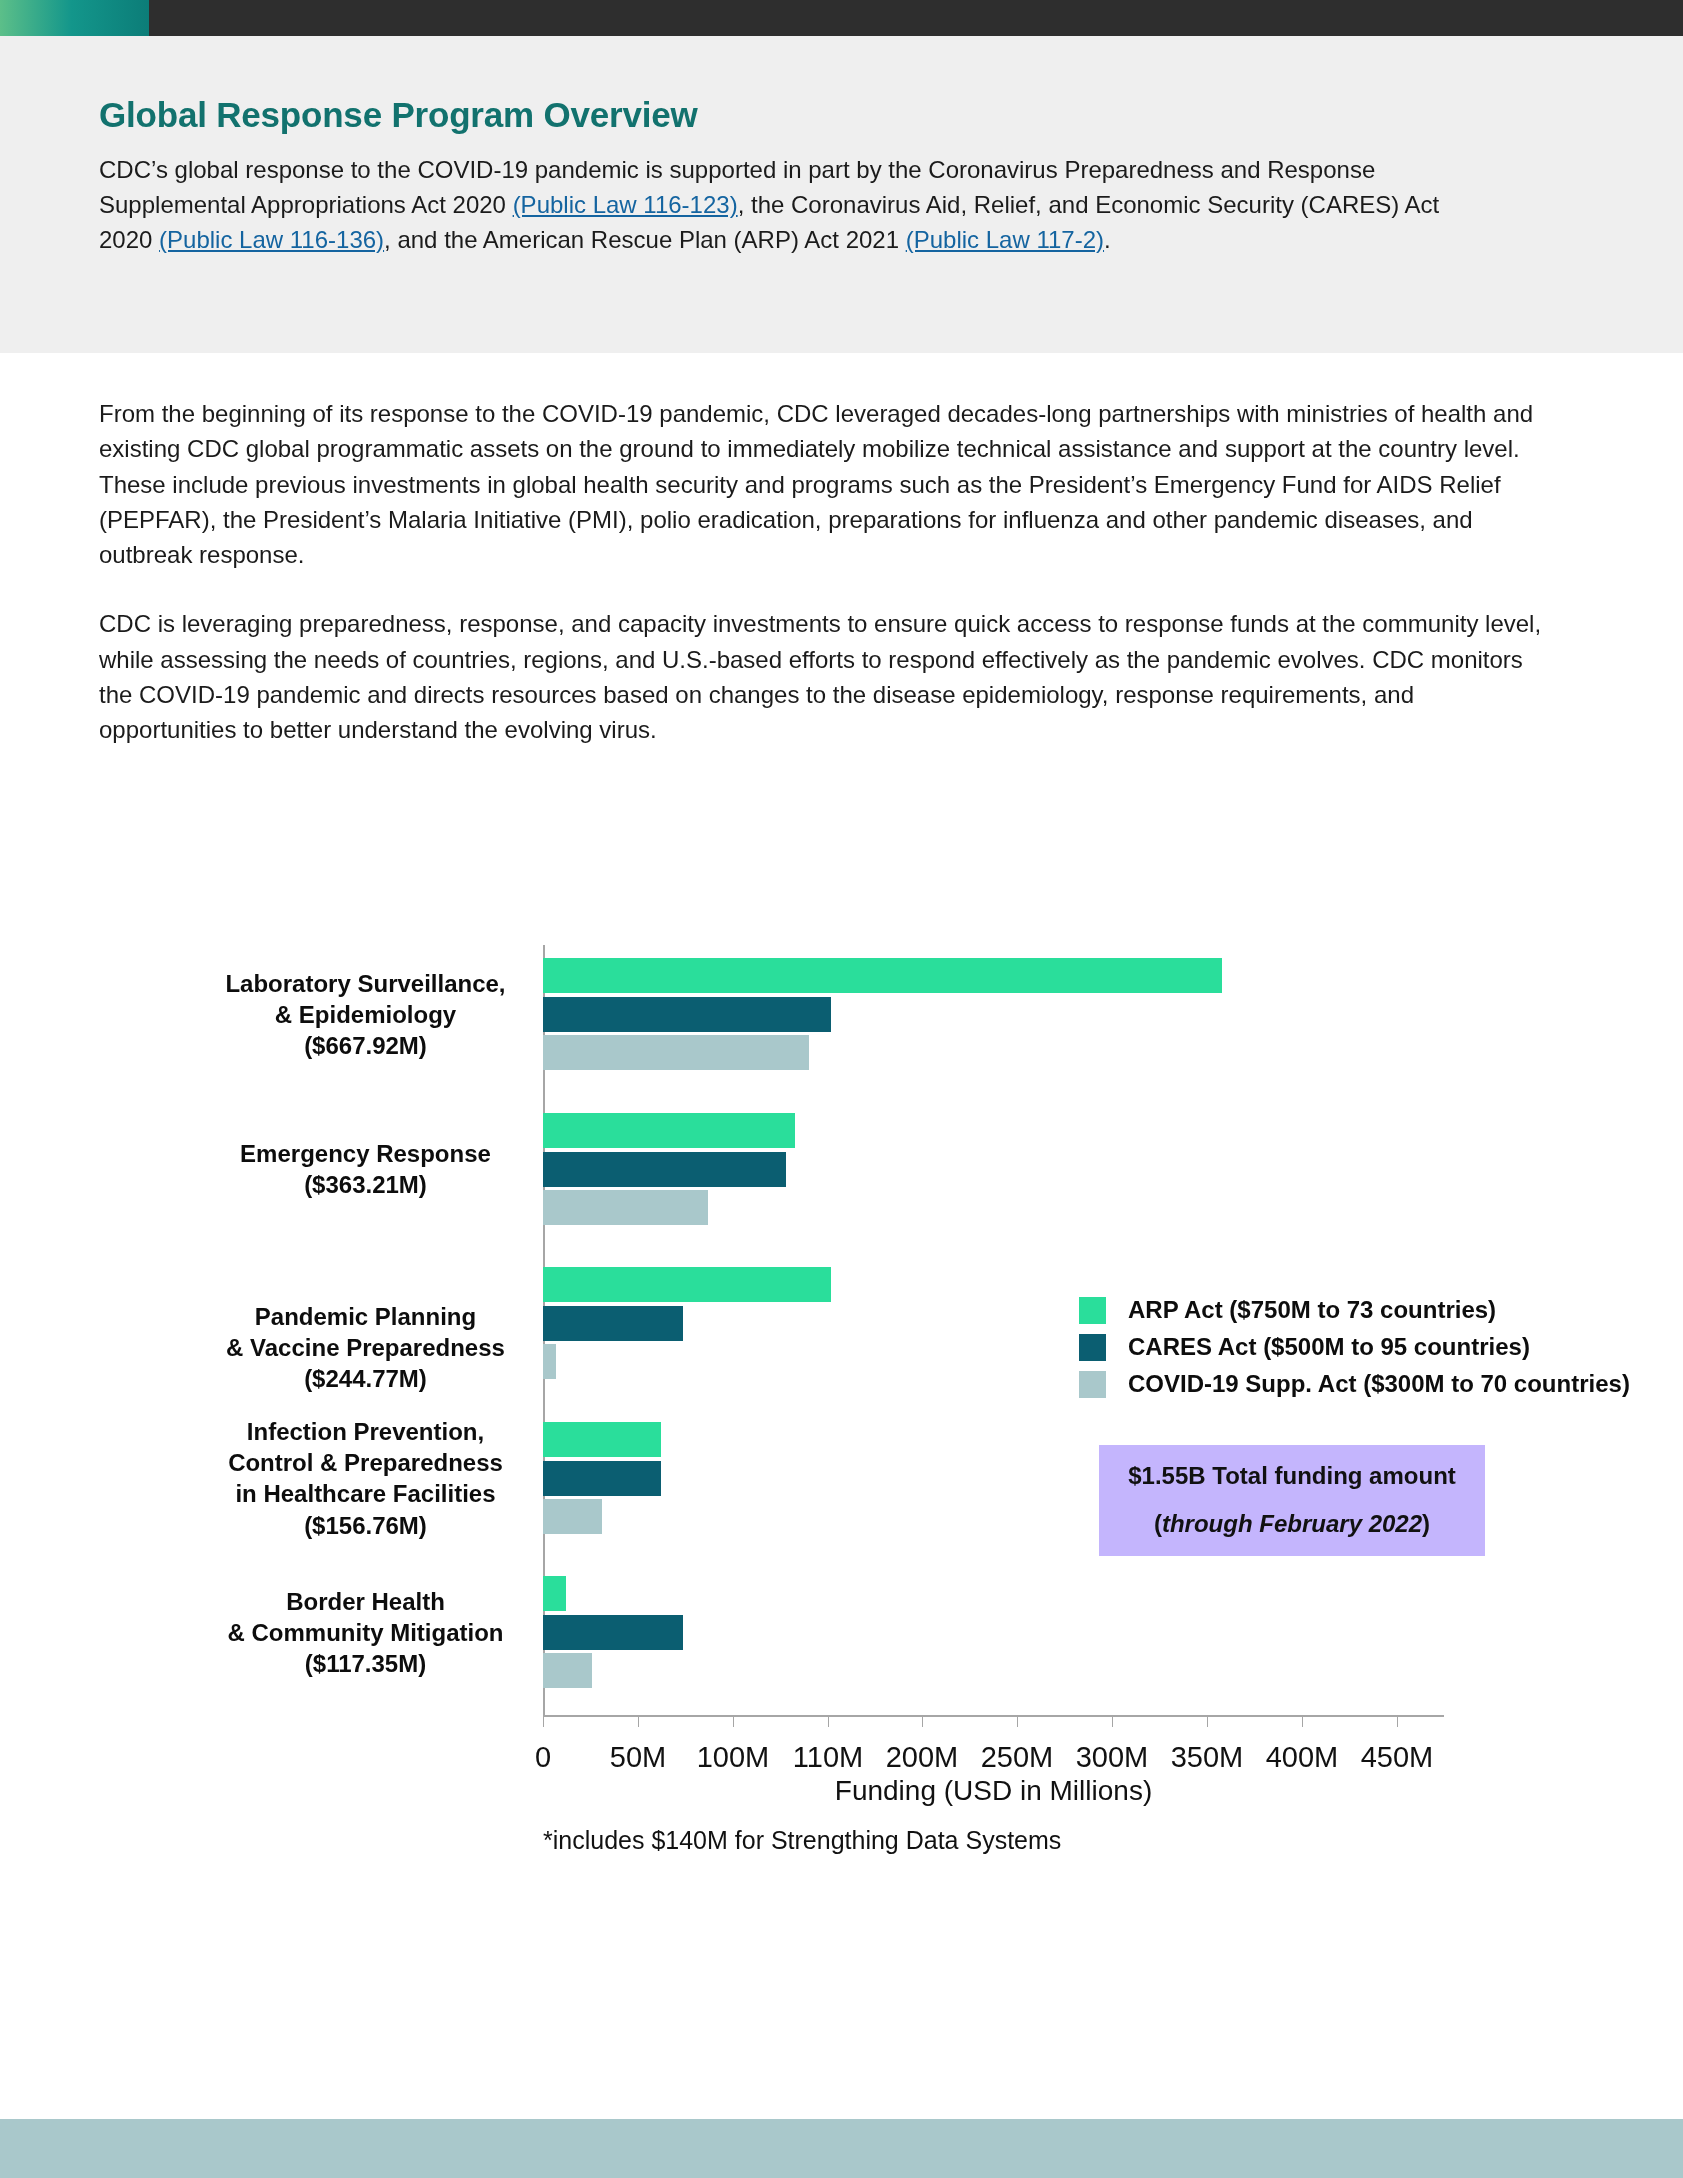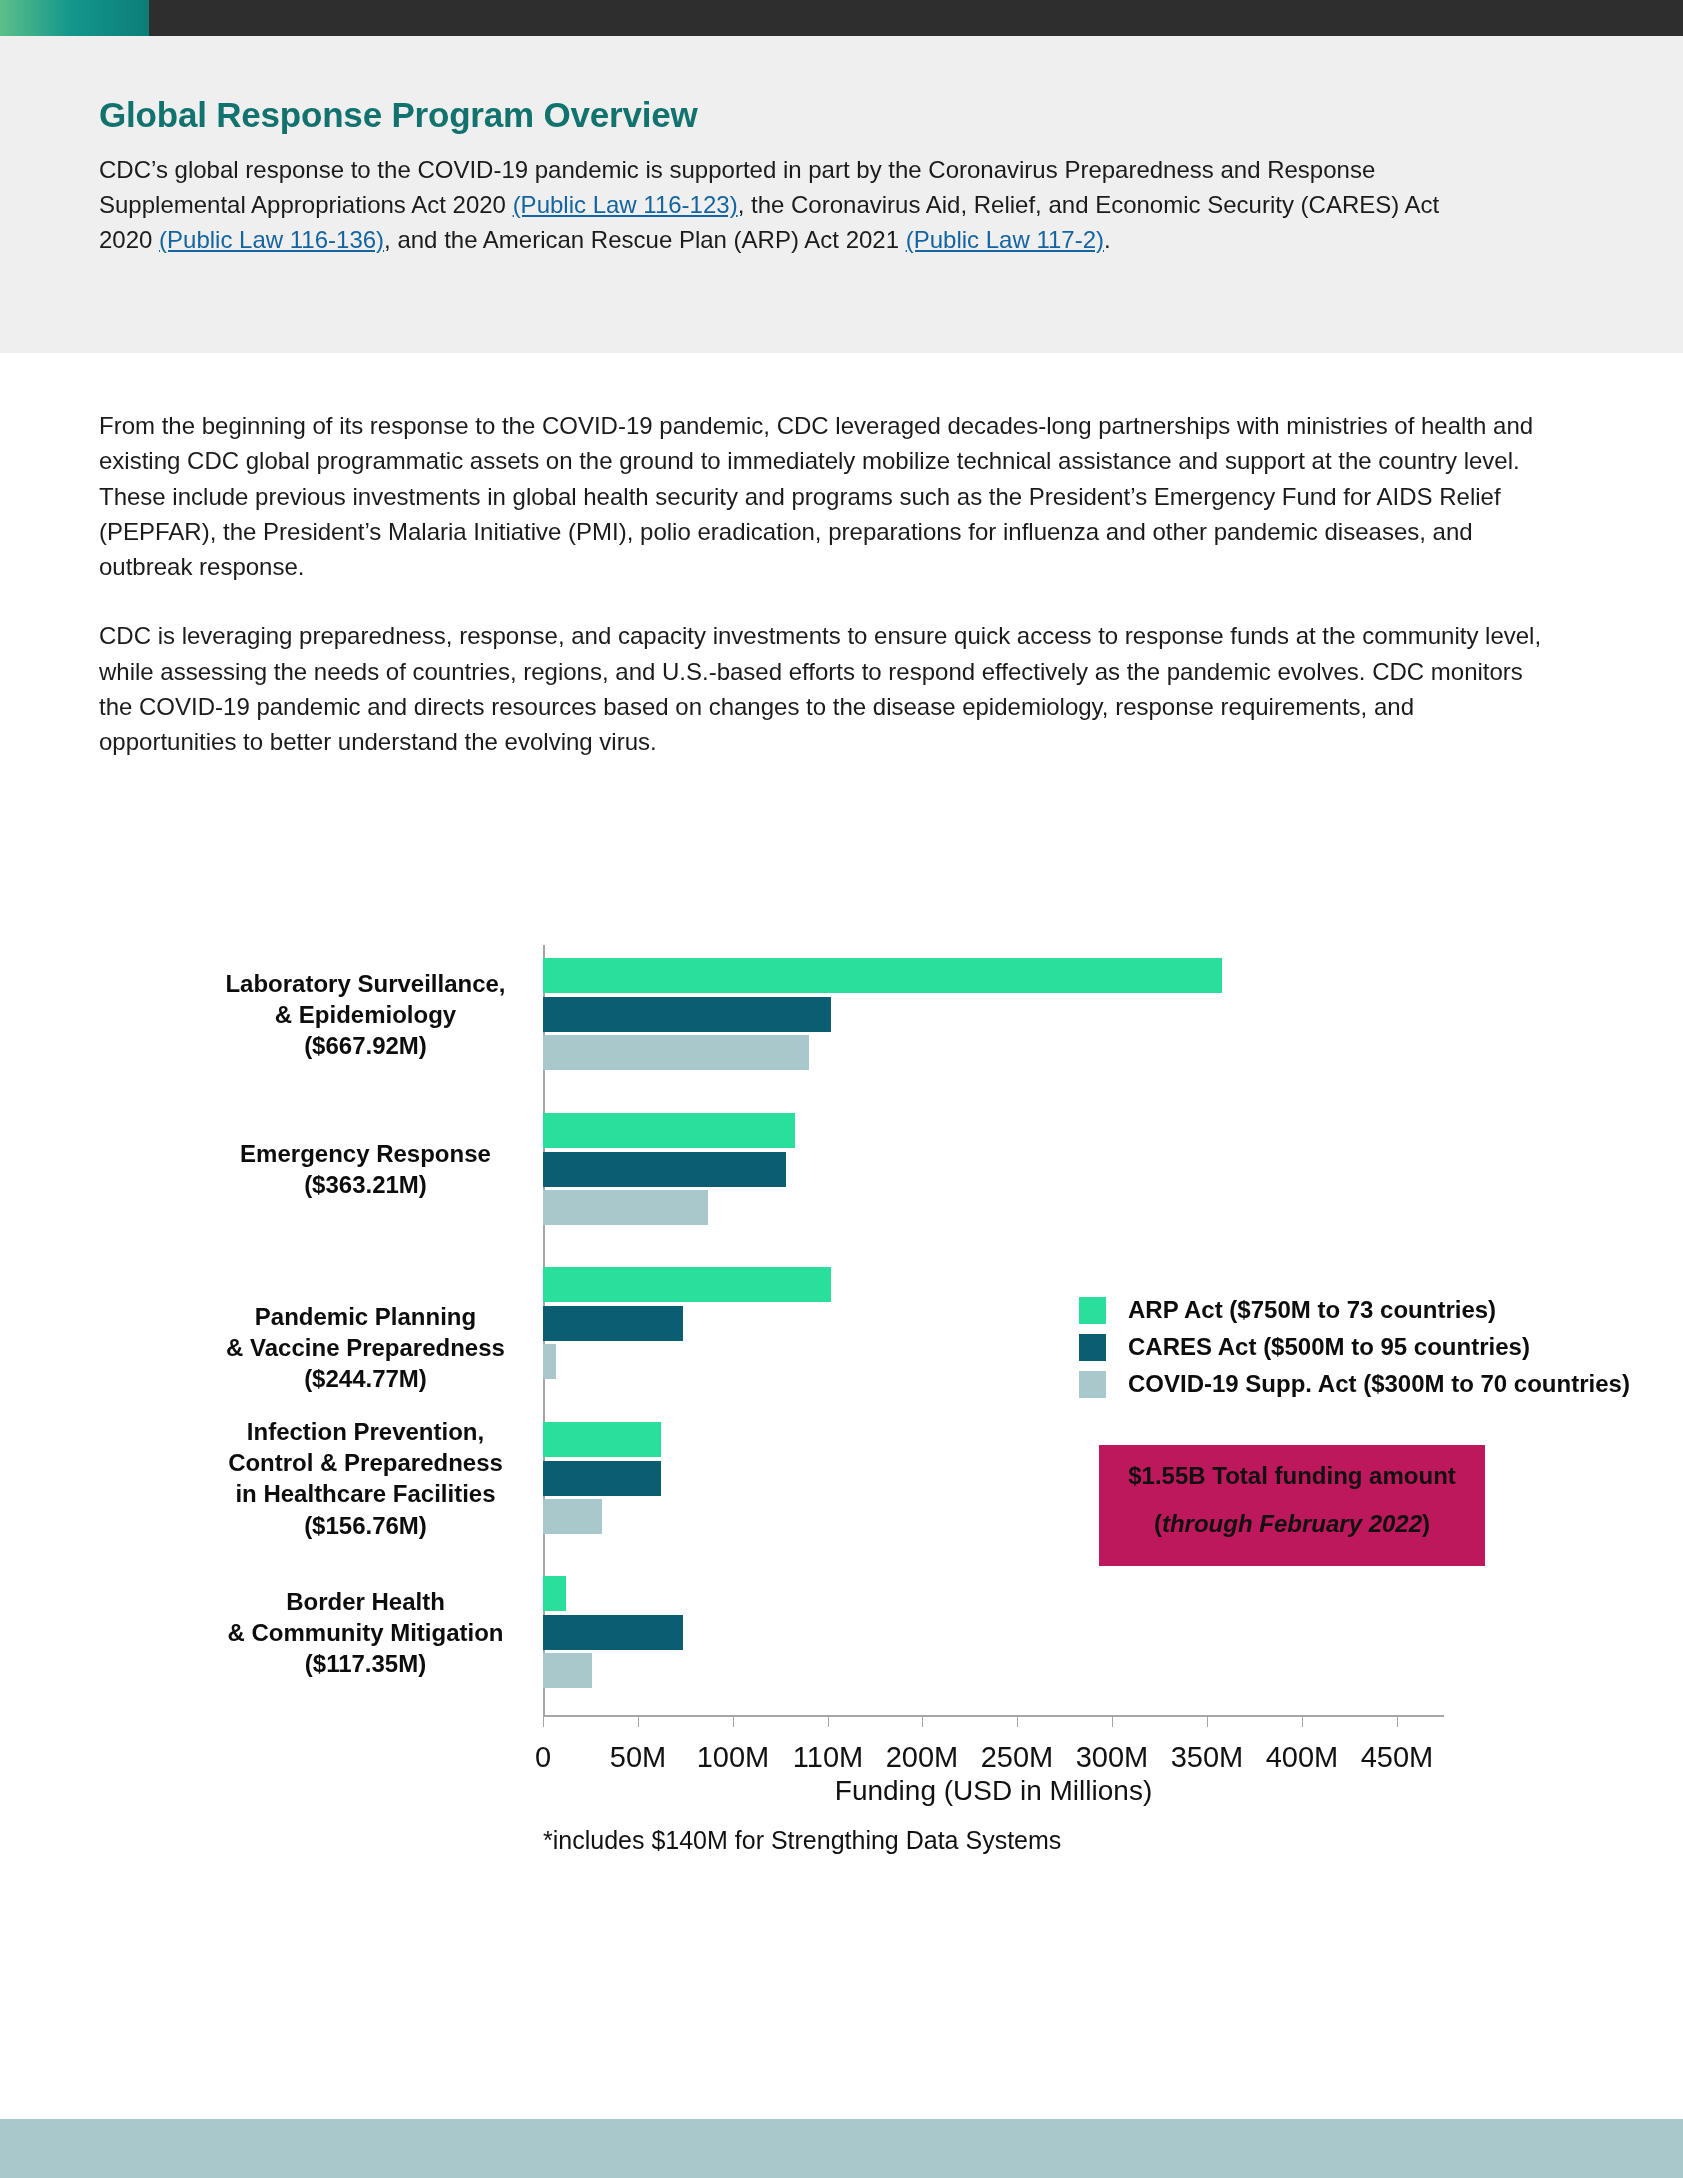--- a/index.html
+++ b/index.html
@@ -64,21 +64,21 @@
   .intro-body a, .law-link {
     color: #1464a0;
     text-decoration: underline;
     cursor: pointer;
   }
 
   
   .body-wrap {
     position: absolute;
     left: 99px;
-    top: 408px;
+    top: 396px;
     width: 1455px;
   }
   .para {
     font-size: 24px;
     line-height: 1.47;
     color: #1b1b1b;
     margin-bottom: 34px;
   }
 
   
@@ -184,22 +184,22 @@
     color: #0d0d0d;
     white-space: nowrap;
   }
 
   
   .totalbox {
     position: absolute;
     left: 1000px;
     top: 500px;
     width: 386px;
-    background: #be185d;
-    padding: 17px 10px 28px 10px;
+    background: #c4b5fd;
+    padding: 17px 10px 18px 10px;
     text-align: center;
   }
   .totalbox .line1 {
     font-size: 24px;
     font-weight: bold;
     color: #111;
     white-space: nowrap;
   }
   .totalbox .line2 {
     font-size: 24px;

